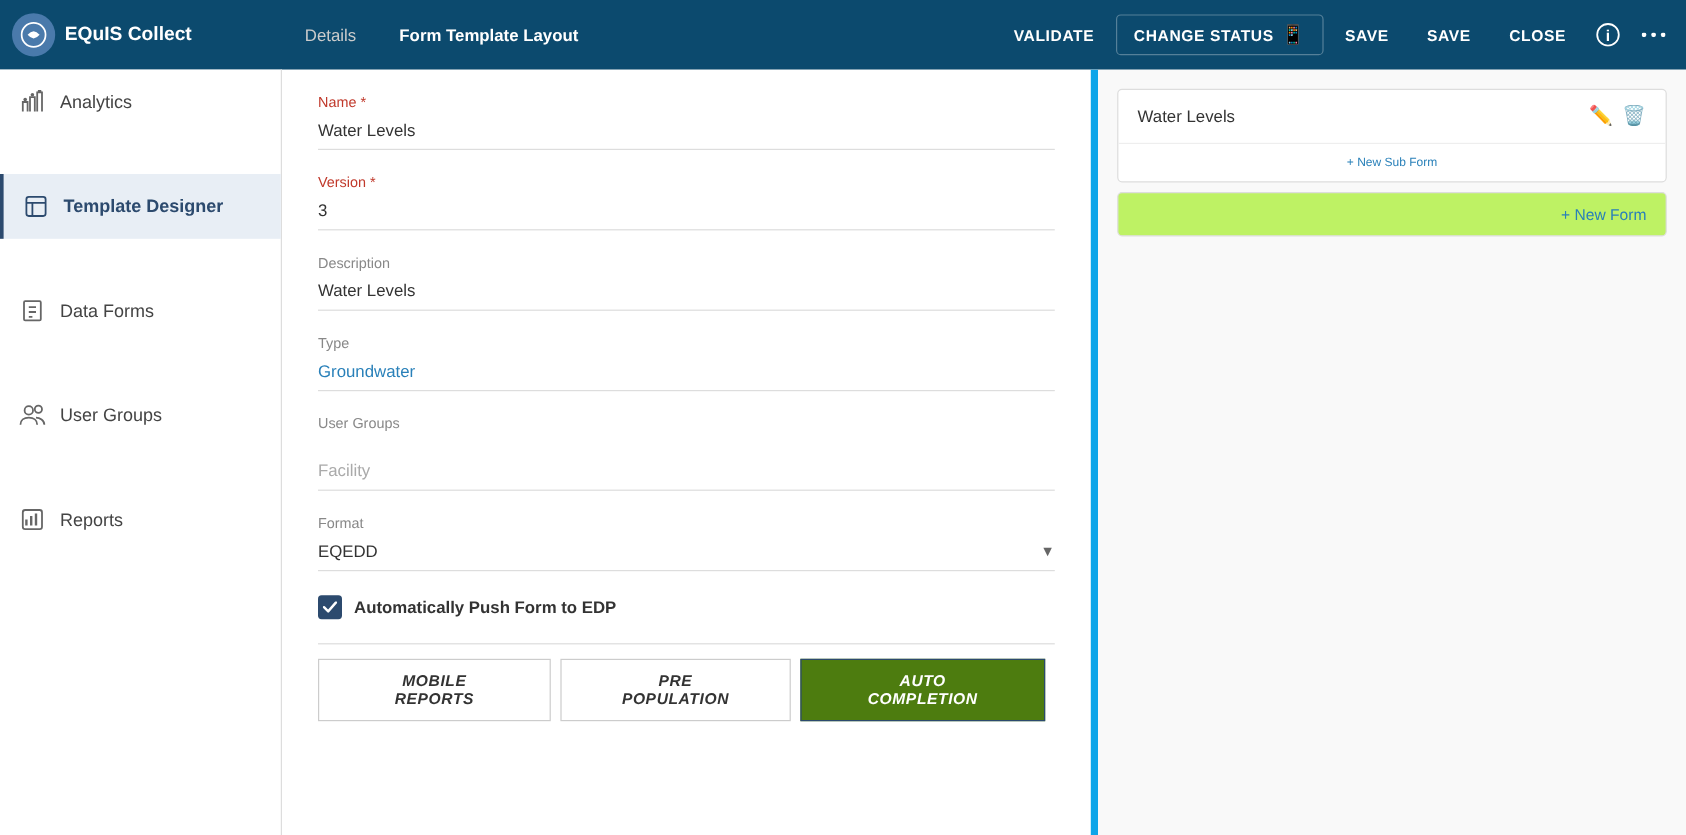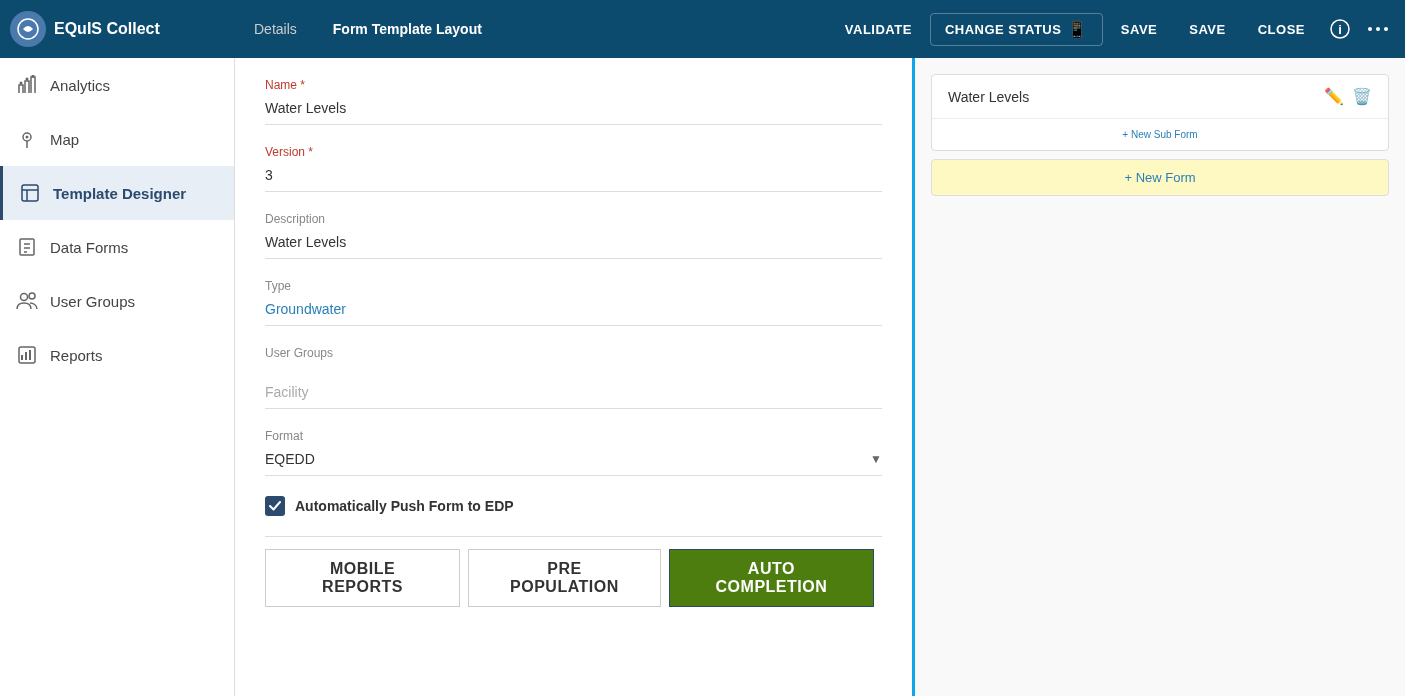--- a/index.html
+++ b/index.html
@@ -81,20 +81,21 @@
     }
 
     
     .sidebar {
       width: 235px;
       background: white;
       border-right: 1px solid #ddd;
       display: flex;
       flex-direction: column;
       flex-shrink: 0;
+      gap: 33px;
     }
     .sidebar-item {
       display: flex;
       align-items: center;
       gap: 12px;
       padding: 16px 16px;
       cursor: pointer;
       color: #444;
       font-size: 15px;
     }
@@ -118,21 +119,21 @@
       display: flex;
       overflow: hidden;
     }
 
     
     .form-panel {
       flex: 1;
       background: white;
       overflow-y: auto;
       padding: 20px 30px;
-      border-right: 3px solid #0ea5e9;
+      border-right: 6px solid #0ea5e9;
     }
 
     .field-group {
       margin-bottom: 20px;
     }
     .field-label {
       font-size: 12px;
       color: #c0392b;
       margin-bottom: 4px;
       font-weight: 500;
@@ -190,28 +191,29 @@
     
     .bottom-buttons {
       display: flex;
       gap: 0;
       border-top: 1px solid #ddd;
       padding: 12px 0 0 0;
       margin-top: auto;
     }
     .bottom-btn {
       padding: 10px 36px;
-      font-size: 16px;
+      font-size: 13px;
       font-weight: 600;
       letter-spacing: 0.5px;
       cursor: pointer;
       border: 1px solid #ccc;
       background: white;
       color: #333;
       margin-right: 8px;
+      font-style: italic;
     }
     .bottom-btn.active-btn {
       background: #4d7c0f;
       color: white;
       border-color: #2c4a6e;
     }
 
     
     .right-panel {
       width: 490px;
@@ -248,28 +250,28 @@
       font-size: 16px;
     }
     .new-sub-form {
       padding: 10px 16px;
       color: #2980b9;
       font-size: 10px;
       cursor: pointer;
       text-align: center;
     }
     .new-form-btn {
-      background: #fef9c3;
+      background: #bef264;
       border: 1px solid #ddd;
       border-radius: 4px;
       padding: 10px 16px;
       color: #2980b9;
       font-size: 13px;
       cursor: pointer;
-      text-align: center;
+      text-align: right;
       width: 100%;
     }
   </style>
 </head>
 <body>
 
 <div class="top-header">
   <div class="logo-area">
     <div class="logo-icon">
       <svg width="22" height="22" viewBox="0 0 22 22" fill="none">
@@ -319,30 +321,20 @@
           <path d="M2 18 L2 10 L6 10 L6 18" stroke="#666" stroke-width="1.5" fill="none"></path>
           <path d="M8 18 L8 6 L12 6 L12 18" stroke="#666" stroke-width="1.5" fill="none"></path>
           <path d="M14 18 L14 2 L18 2 L18 18" stroke="#666" stroke-width="1.5" fill="none"></path>
           <circle cx="4" cy="8" r="1.5" fill="#666"></circle>
           <circle cx="10" cy="4" r="1.5" fill="#666"></circle>
           <circle cx="16" cy="1" r="1.5" fill="#666"></circle>
         </svg>
       </div>
       <span>Analytics</span>
     </div>
-    <div class="sidebar-item">
-      <div class="sidebar-icon">
-        <svg width="20" height="20" viewBox="0 0 20 20" fill="none">
-          <circle cx="10" cy="8" r="4" stroke="#666" stroke-width="1.5"></circle>
-          <circle cx="10" cy="8" r="1.5" fill="#666"></circle>
-          <path d="M10 12 L10 19" stroke="#666" stroke-width="1.5"></path>
-        </svg>
-      </div>
-      <span>Map</span>
-    </div>
     <div class="sidebar-item active">
       <div class="sidebar-icon">
         <svg width="20" height="20" viewBox="0 0 20 20" fill="none">
           <rect x="2" y="2" width="16" height="16" rx="2" stroke="#2c4a6e" stroke-width="1.5"></rect>
           <line x1="2" y1="7" x2="18" y2="7" stroke="#2c4a6e" stroke-width="1.5"></line>
           <line x1="7" y1="7" x2="7" y2="18" stroke="#2c4a6e" stroke-width="1.5"></line>
         </svg>
       </div>
       <span>Template Designer</span>
     </div>

